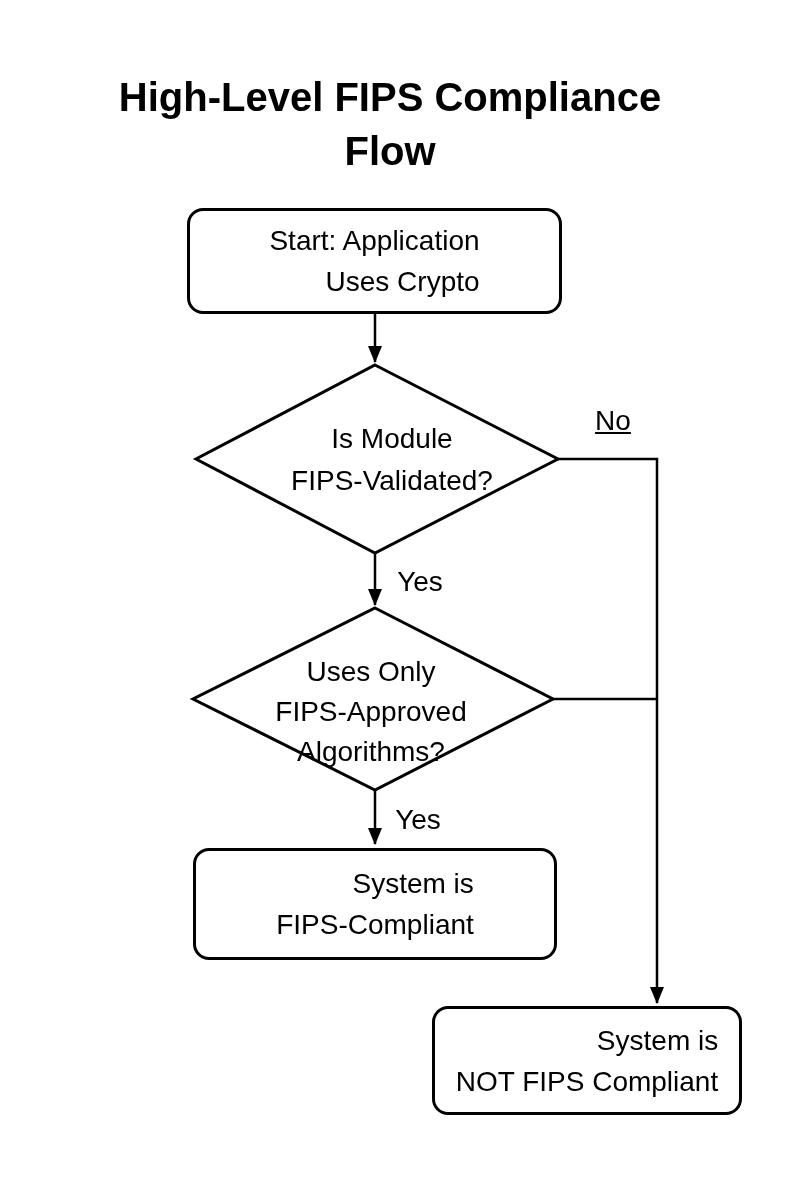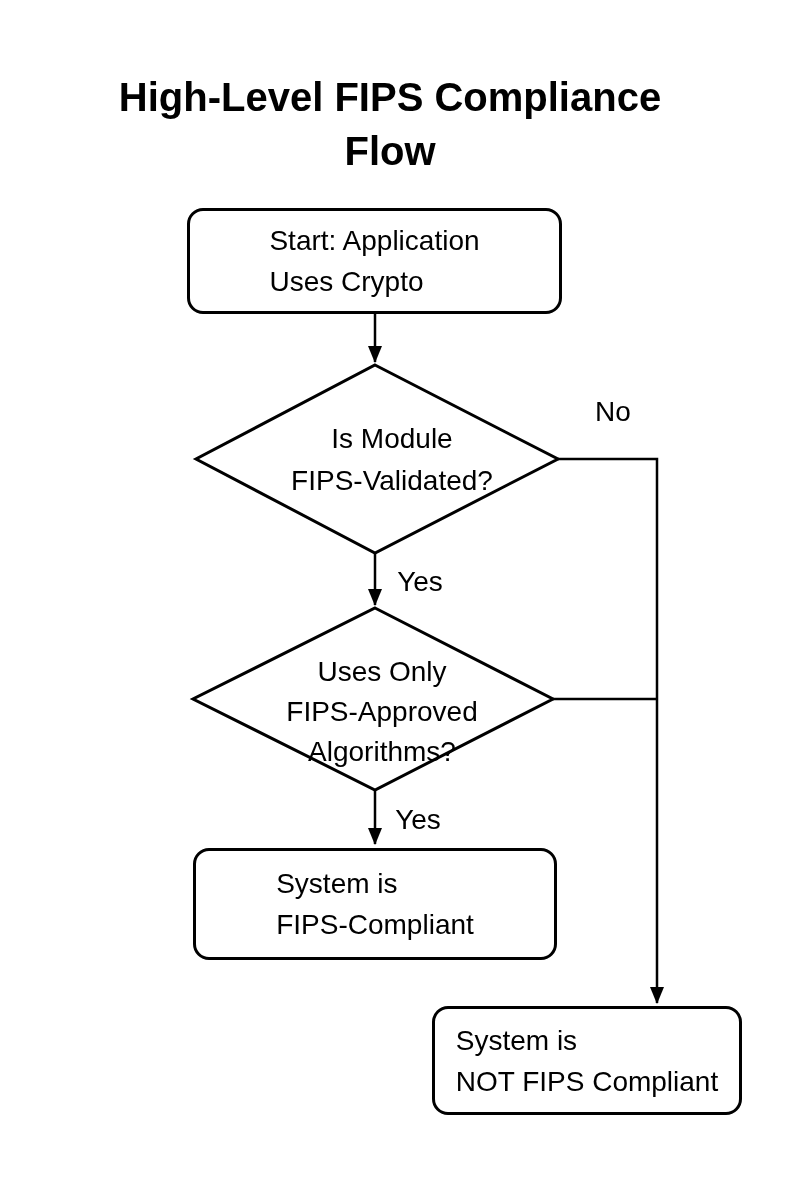--- a/index.html
+++ b/index.html
@@ -41,45 +41,45 @@
   }
   .node-box {
     position: absolute;
     box-sizing: border-box;
     border: 3px solid #000000;
     border-radius: 16px;
     background: #ffffff;
     display: flex;
     align-items: center;
     justify-content: center;
-    text-align: left;
+    text-align: right;
     font-size: 28px;
     line-height: 41px;
     white-space: pre-line;
   }
   .node-box.start     { left: 187px; top: 208px;  width: 375px; height: 106px; }
   .node-box.compliant { left: 193px; top: 848px;  width: 364px; height: 112px; }
   .node-box.notcomp   { left: 432px; top: 1006px; width: 310px; height: 109px; }
   .diamond-label {
     position: absolute;
     width: 300px;
     text-align: center;
     font-size: 28px;
     line-height: 40px;
     white-space: pre-line;
   }
   .diamond-label.d1 { left: 242px; top: 418px; line-height: 42px; }
-  .diamond-label.d2 { left: 232px; top: 652px; }
+  .diamond-label.d2 { left: 221px; top: 652px; }
   .edge-label {
     position: absolute;
     font-size: 28px;
     line-height: 34px;
     text-align: center;
   }
-  .edge-label.no   { left: 585px; top: 395px; width: 56px; }
+  .edge-label.no   { left: 585px; top: 404px; width: 56px; text-decoration: underline; }
   .edge-label.yes1 { left: 390px; top: 565px; width: 60px; }
   .edge-label.yes2 { left: 388px; top: 803px; width: 60px; }
 </style>
 </head>
 <body>
 
 <div class="canvas">
 
   <svg class="flow-svg" viewBox="0 0 800 1200" xmlns="http://www.w3.org/2000/svg">
     <defs>

